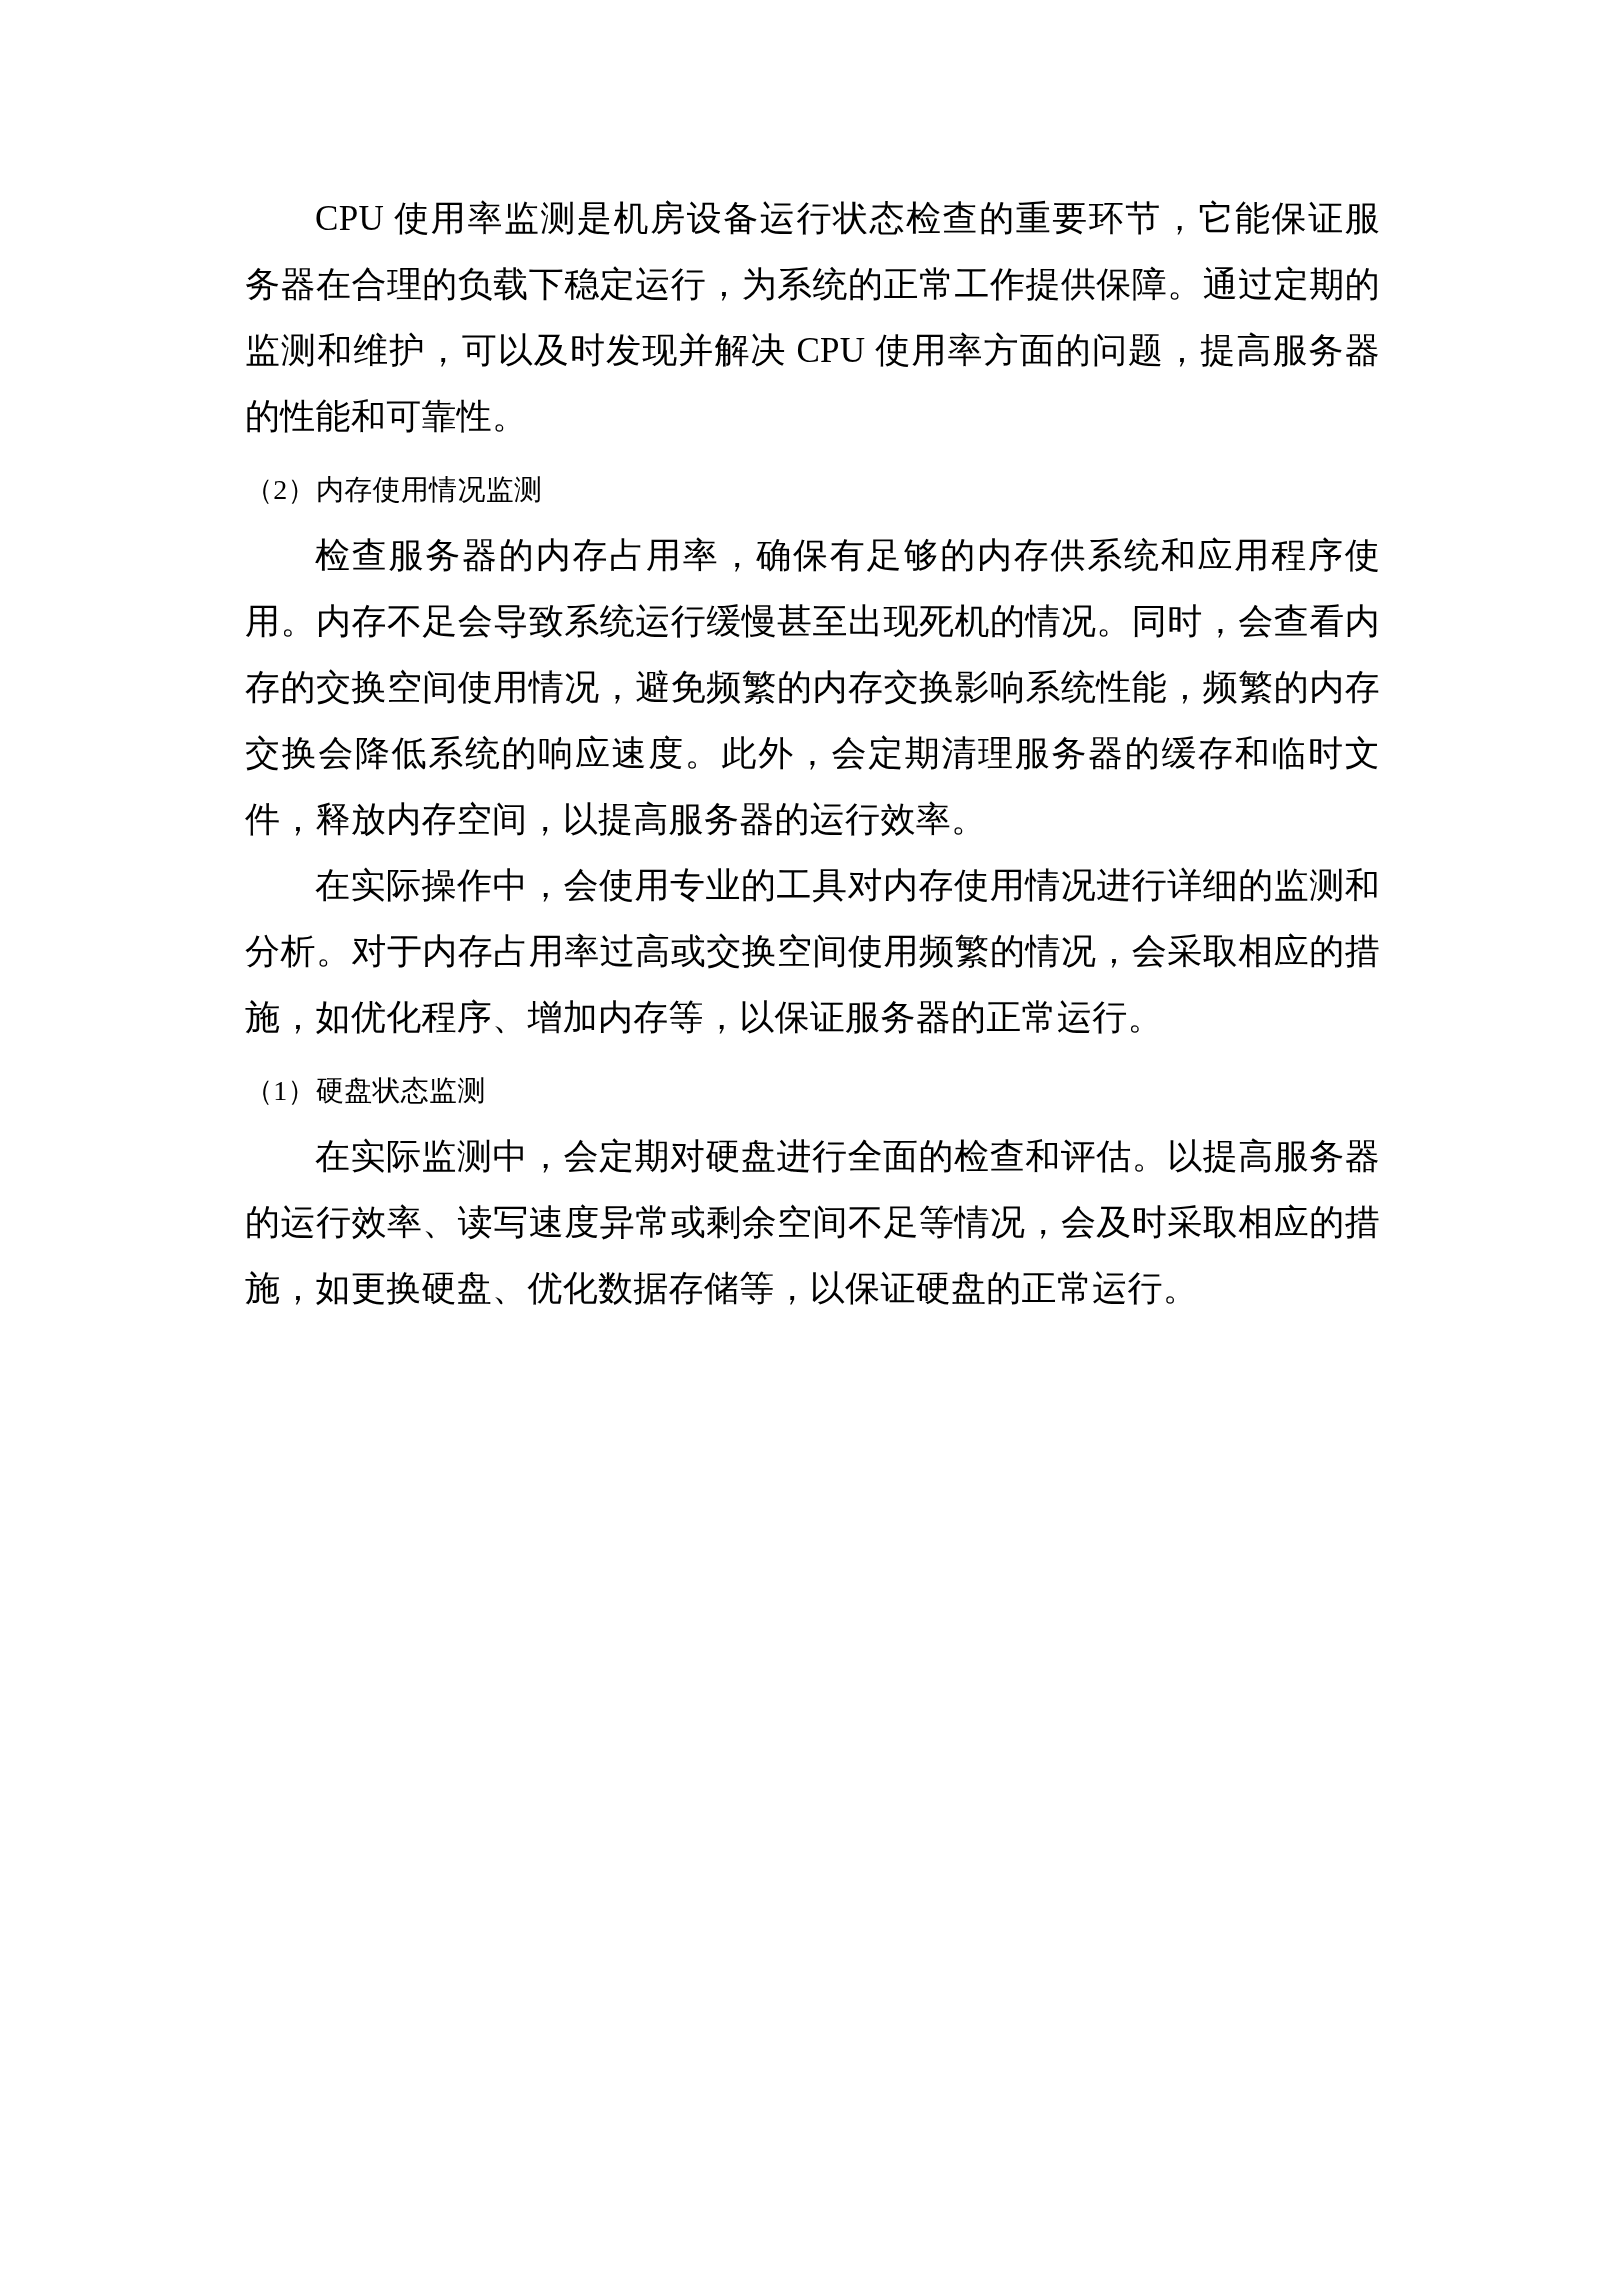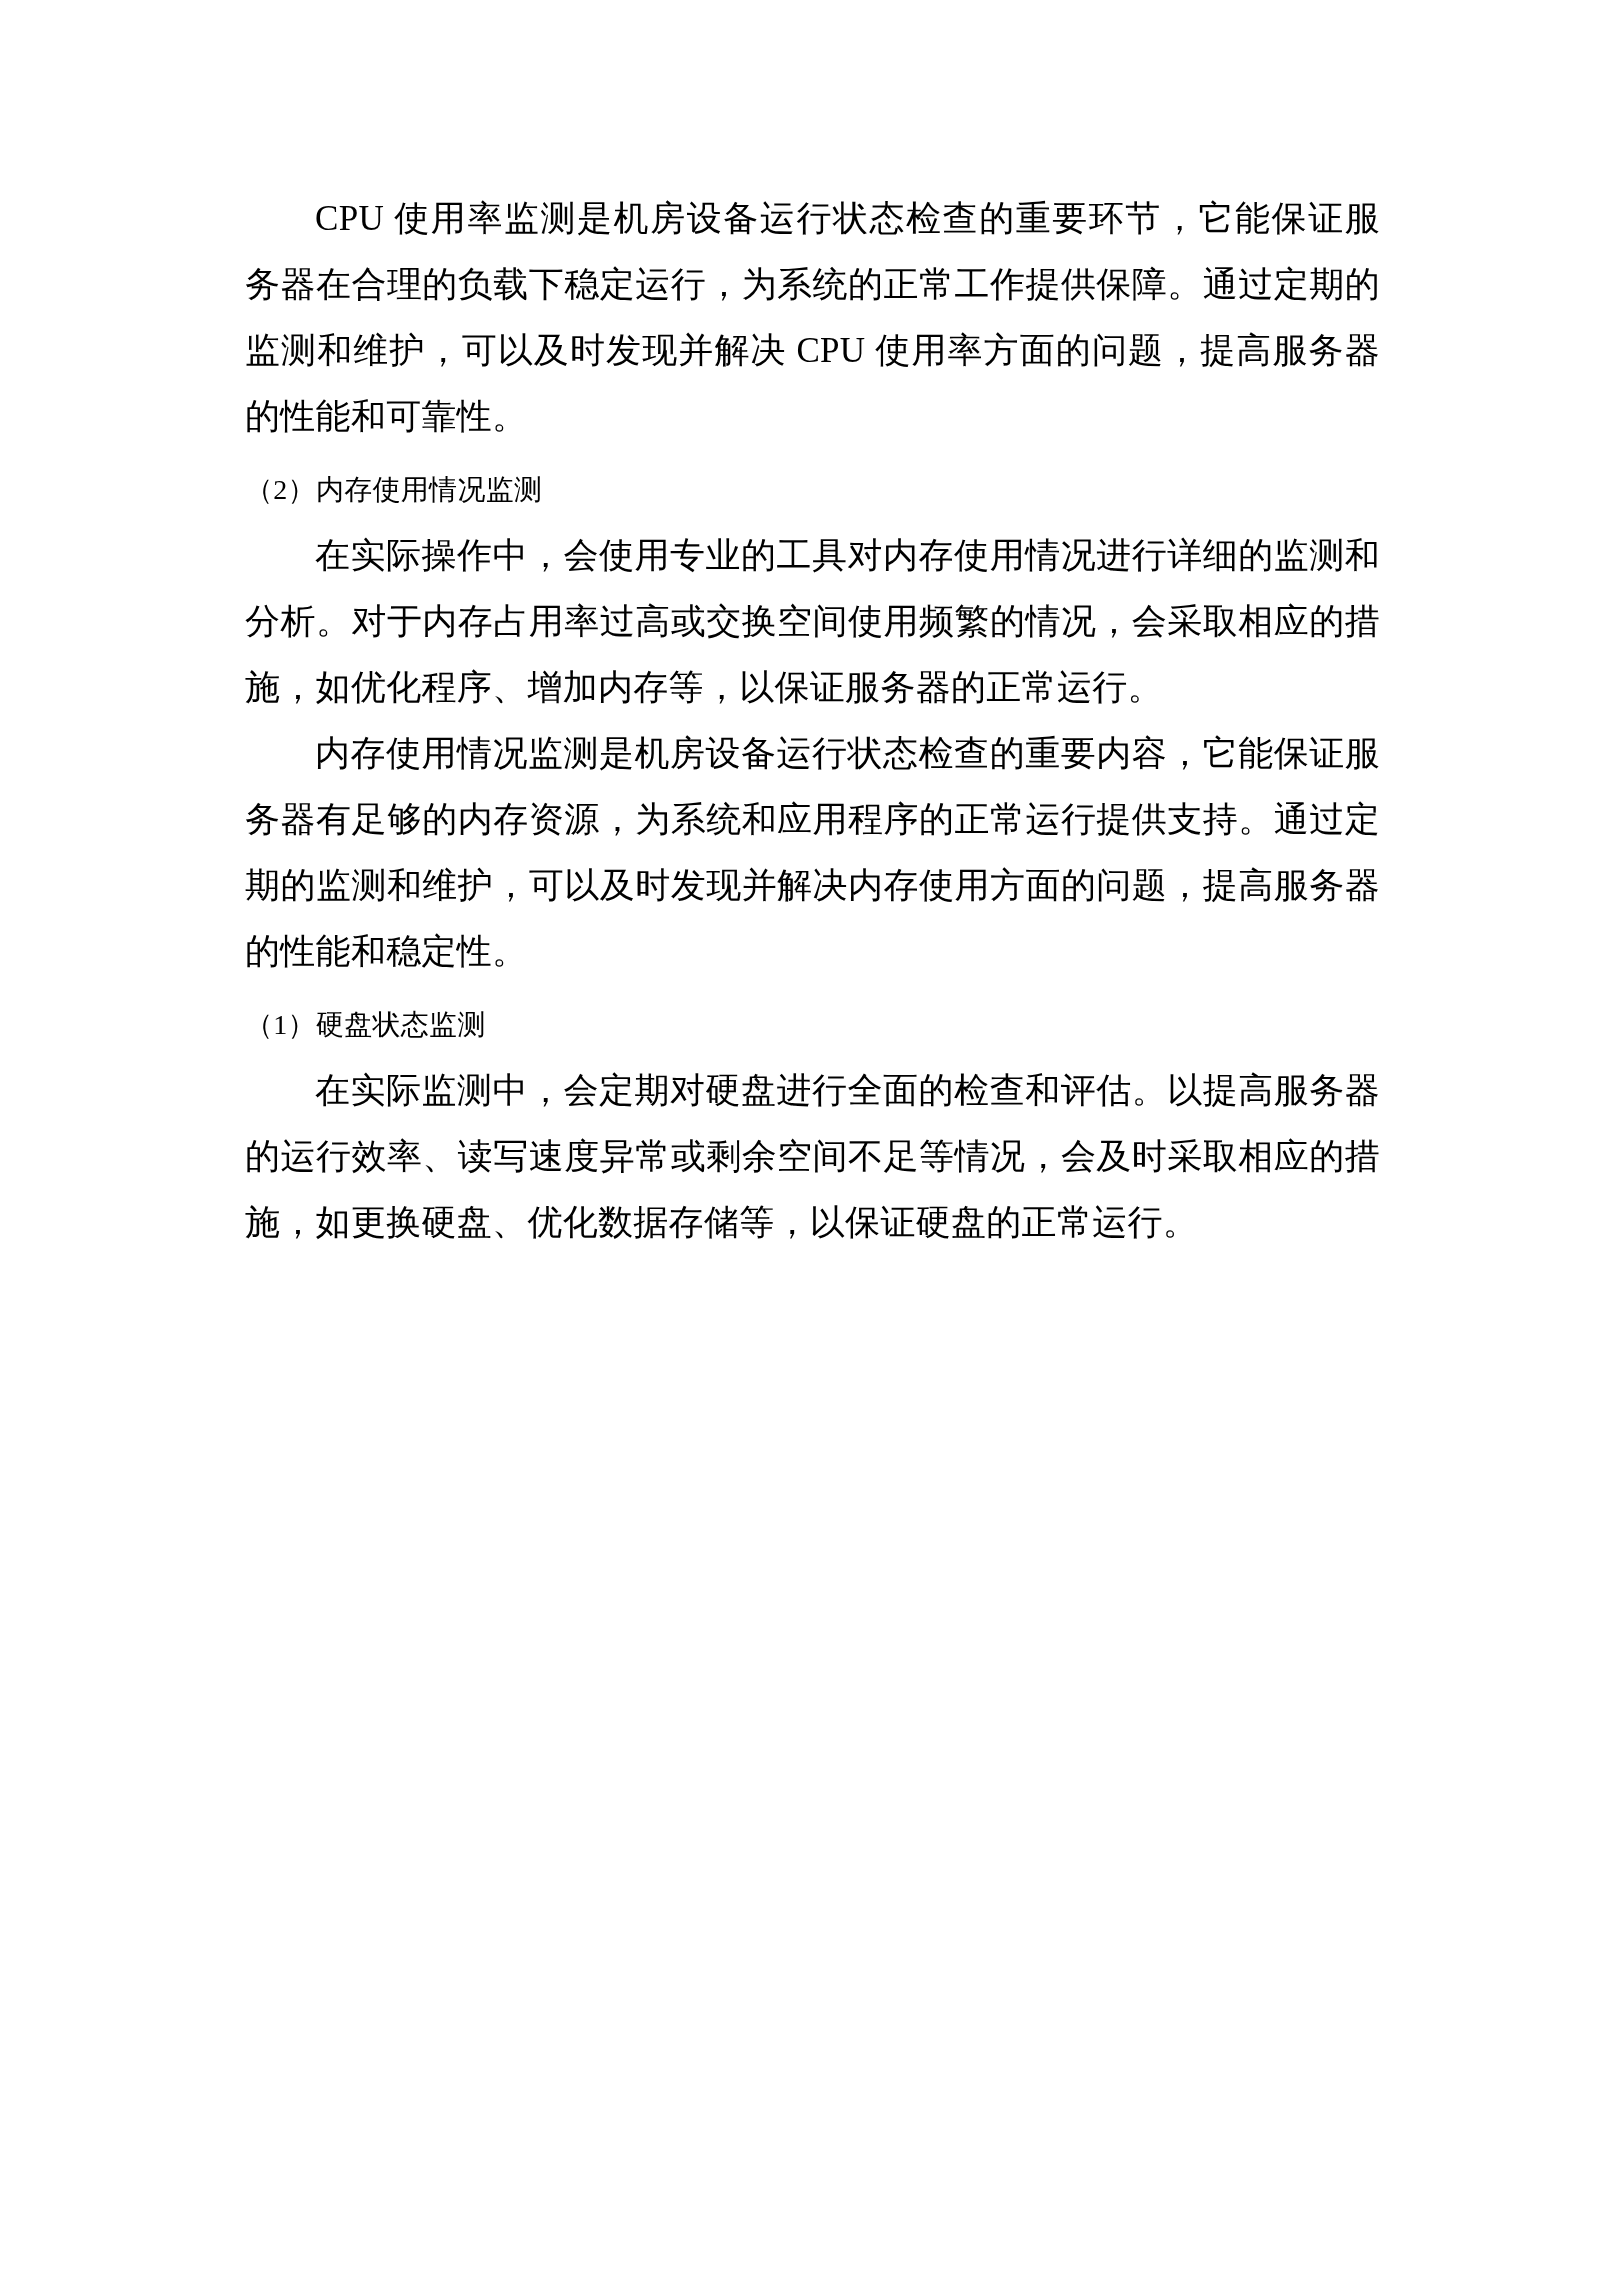--- a/index.html
+++ b/index.html
@@ -40,18 +40,18 @@
     text-indent: 0;
     letter-spacing: 0.3px;
   }
 </style>
 </head>
 <body>
 
 <div class="page">
   <p class="para">CPU 使用率监测是机房设备运行状态检查的重要环节，它能保证服务器在合理的负载下稳定运行，为系统的正常工作提供保障。通过定期的监测和维护，可以及时发现并解决 CPU 使用率方面的问题，提高服务器的性能和可靠性。</p>
   <p class="heading">（2）内存使用情况监测</p>
+  <p class="para">检查服务器的内存占用率，确保有足够的内存供系统和应用程序使用。内存不足会导致系统运行缓慢甚至出现死机的情况。同时，会查看内存的交换空间使用情况，避免频繁的内存交换影响系统性能，频繁的内存交换会降低系统的响应速度。此外，会定期清理服务器的缓存和临时文件，释放内存空间，以提高服务器的运行效率。</p>
   <p class="para">在实际操作中，会使用专业的工具对内存使用情况进行详细的监测和分析。对于内存占用率过高或交换空间使用频繁的情况，会采取相应的措施，如优化程序、增加内存等，以保证服务器的正常运行。</p>
-  <p class="para">内存使用情况监测是机房设备运行状态检查的重要内容，它能保证服务器有足够的内存资源，为系统和应用程序的正常运行提供支持。通过定期的监测和维护，可以及时发现并解决内存使用方面的问题，提高服务器的性能和稳定性。</p>
   <p class="heading">（1）硬盘状态监测</p>
   <p class="para">在实际监测中，会定期对硬盘进行全面的检查和评估。以提高服务器的运行效率、读写速度异常或剩余空间不足等情况，会及时采取相应的措施，如更换硬盘、优化数据存储等，以保证硬盘的正常运行。</p>
 </div>
 
 
 </body></html>

